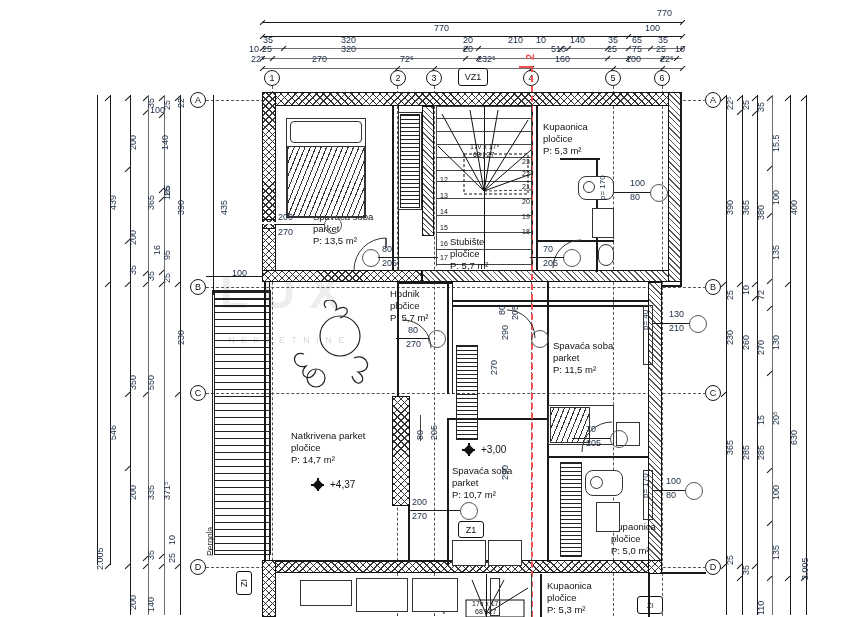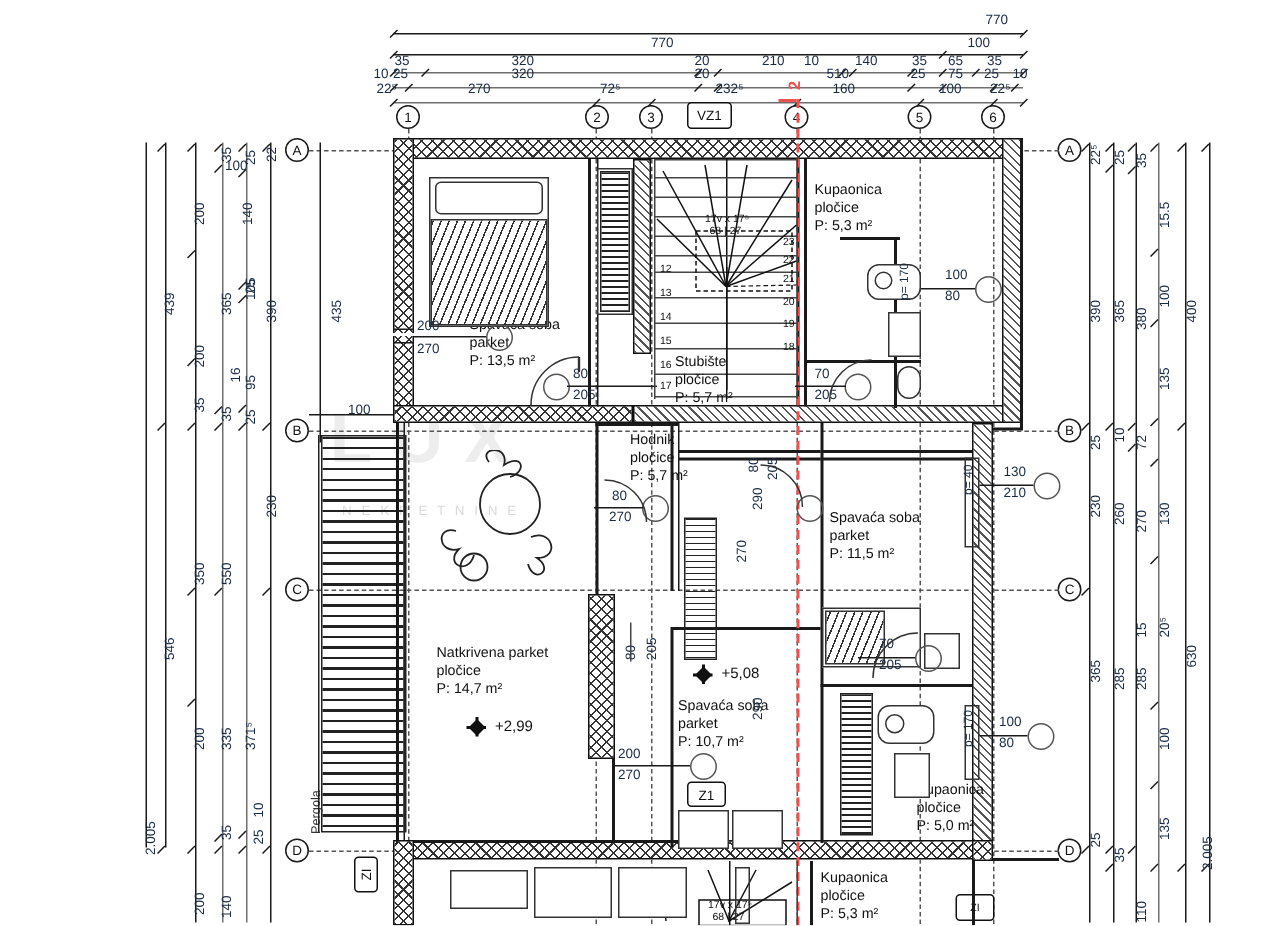--- a/index.html
+++ b/index.html
@@ -559,21 +559,21 @@
   <div class="dim r" style="left:598px;top:200px;font-size:8px;">p= 170</div>
 
   <div class="tagcirc" style="left:563px;top:249px;"></div>
   <div class="ln hl" style="left:530px;top:257px;width:34px;"></div>
   <div class="tag" style="left:543px;top:244px;">70</div>
   <div class="tag" style="left:543px;top:258px;">205</div>
   <svg style="position:absolute;left:551px;top:236px;" width="34" height="34">
     <path d="M2 32 A28 28 0 0 1 30 4" fill="none" stroke="#333" stroke-width="1"></path>
   </svg>
 
-  <div class="room" style="left:420px;top:288px;">
+  <div class="room" style="left:390px;top:288px;">
     <div>Hodnik</div>
     <div>pločice</div>
     <div>P: 5,7 m²</div>
   </div>
 
   <div class="tagcirc" style="left:428px;top:330px;"></div>
   <div class="ln hl" style="left:396px;top:338px;width:33px;"></div>
   <div class="tag" style="left:408px;top:325px;">80</div>
   <div class="tag" style="left:406px;top:339px;">270</div>
   <svg style="position:absolute;left:399px;top:316px;" width="34" height="34">
@@ -612,21 +612,21 @@
   <div class="dim r" style="left:500px;top:340px;">290</div>
 
   <div class="room" style="left:291px;top:430px;">
     <div>Natkrivena parket</div>
     <div>pločice</div>
     <div>P: 14,7 m²</div>
   </div>
   <div class="lvl" style="left:311px;top:478px;">
       <div class="lvldia"></div>
     </div>
-  <div class="lvltxt" style="left:330px;top:479px;">+2,99</div>
+  <div class="lvltxt" style="left:330px;top:479px;">+4,37</div>
 
   <svg style="position:absolute;left:282px;top:300px;" width="105" height="100">
     <circle cx="58" cy="36" r="20" fill="none" stroke="#222" stroke-width="1.2"></circle>
     <path d="M44 8 C36 -2 58 -4 54 10 C66 2 70 14 58 18" fill="none" stroke="#222" stroke-width="1.2"></path>
     <path d="M22 54 C8 50 10 70 24 66 C14 76 30 84 34 70" fill="none" stroke="#222" stroke-width="1.2"></path>
     <path d="M72 58 C86 52 92 72 76 72 C88 80 74 90 70 76" fill="none" stroke="#222" stroke-width="1.2"></path>
     <circle cx="34" cy="78" r="9" fill="none" stroke="#222" stroke-width="1.2"></circle>
   </svg>
 
   <div class="louver" style="left:214px;top:290px;width:56px;height:265px;background-image:repeating-linear-gradient(to bottom,#222 0 1.5px,transparent 1.5px 7px);"></div>
@@ -640,21 +640,21 @@
   <div class="tag" style="left:412px;top:511px;">270</div>
 
   <div class="room" style="left:452px;top:465px;">
     <div>Spavaća soba</div>
     <div>parket</div>
     <div>P: 10,7 m²</div>
   </div>
   <div class="lvl" style="left:462px;top:443px;">
       <div class="lvldia"></div>
     </div>
-  <div class="lvltxt" style="left:481px;top:444px;">+5,08</div>
+  <div class="lvltxt" style="left:481px;top:444px;">+3,00</div>
   <div class="boxtag" style="left:458px;top:521px;width:26px;height:17px;">Z1</div>
   <div class="furn" style="left:452px;top:540px;width:34px;height:26px;"></div>
   <div class="furn" style="left:488px;top:540px;width:34px;height:26px;"></div>
   <div class="dim r" style="left:500px;top:480px;">290</div>
 
   <div class="room" style="left:611px;top:521px;">
     <div>Kupaonica</div>
     <div>pločice</div>
     <div>P: 5,0 m²</div>
   </div>

